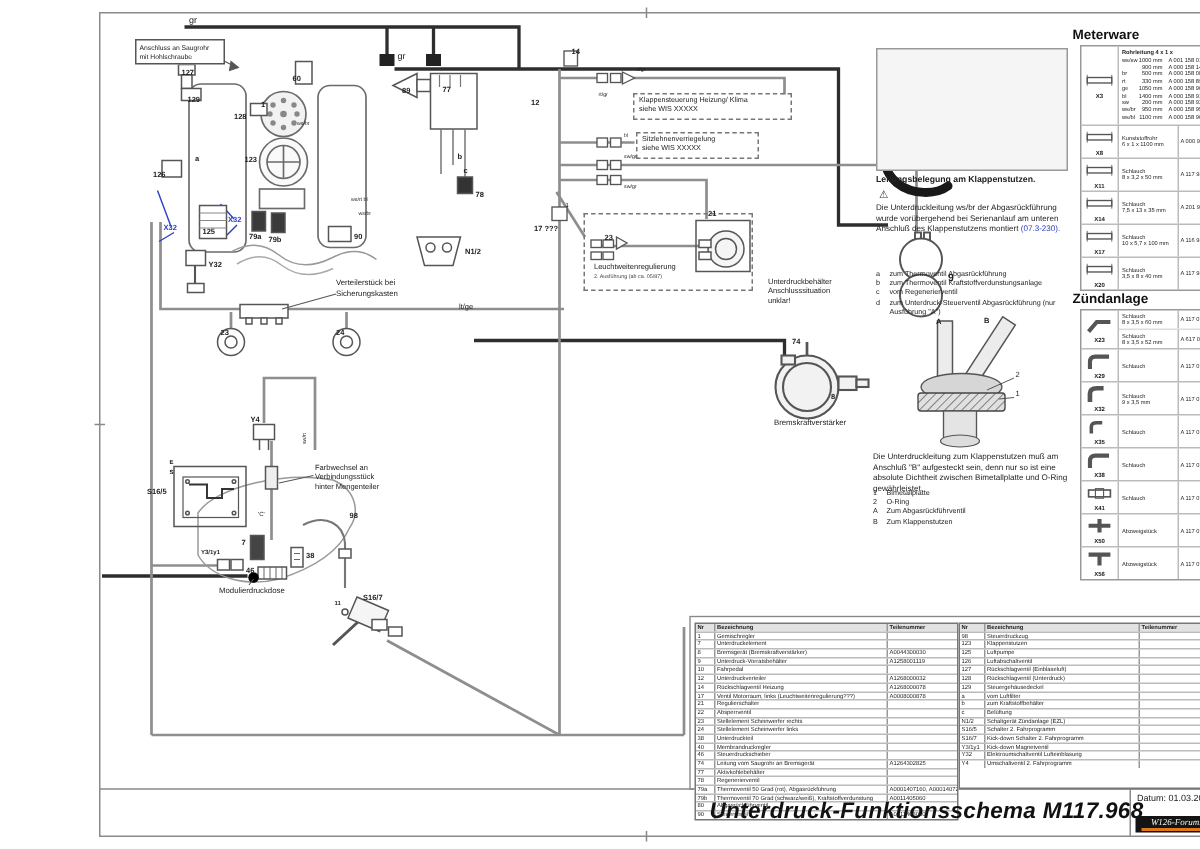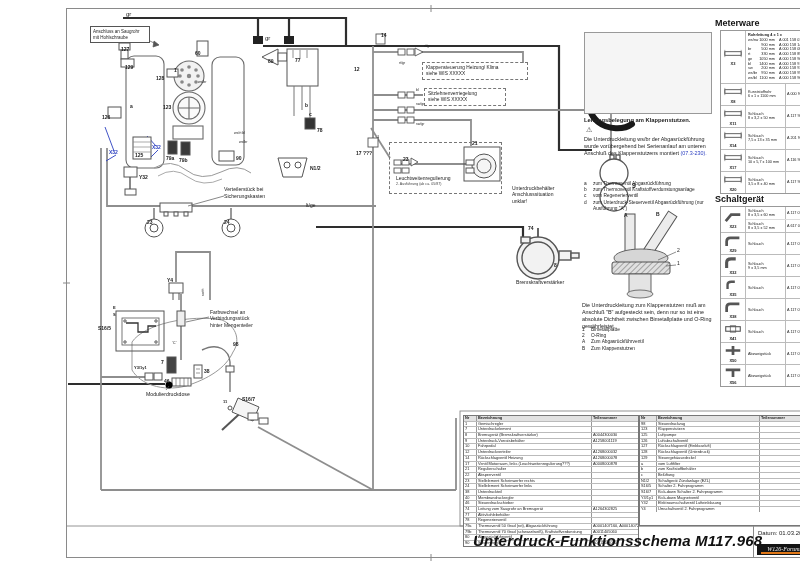--- a/index.html
+++ b/index.html
@@ -509,21 +509,21 @@
             <path d="M2,3 V11 M20,3 V11" stroke="#555" stroke-width="0.6"></path>
           </svg>
           <div class="xref">X20</div>
         </div>
         <div class="xdesc">Schlauch
 3,5 x 8 x 40 mm</div>
         <div class="xpn">A 117 987 09 82</div>
       </div>
     </div>
 
-  <div class="panel-title" style="left:689px;top:194px;">Schaltgerät</div>
+  <div class="panel-title" style="left:689px;top:194px;">Zündanlage</div>
   <div class="xtab" id="fs-rows" style="top:206px;">
       <div class="xrow">
         <div class="xicon">
           <svg width="20" height="13" viewBox="0 0 22 14">
             <path d="M3,12 L9,5 H19" fill="none" stroke="#555" stroke-width="3"></path>
           </svg>
           <div class="xref">X23</div>
         </div>
         <div class="fs-two">
           <div class="fs-line">

